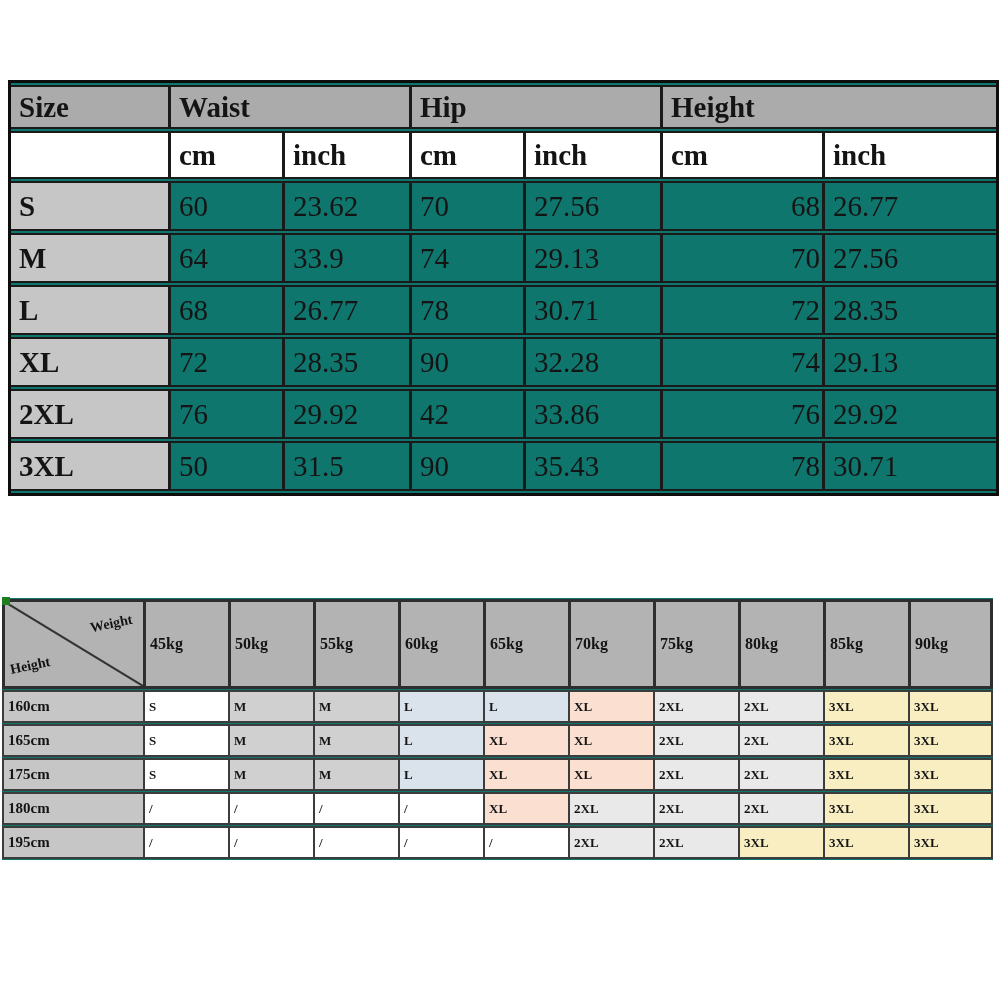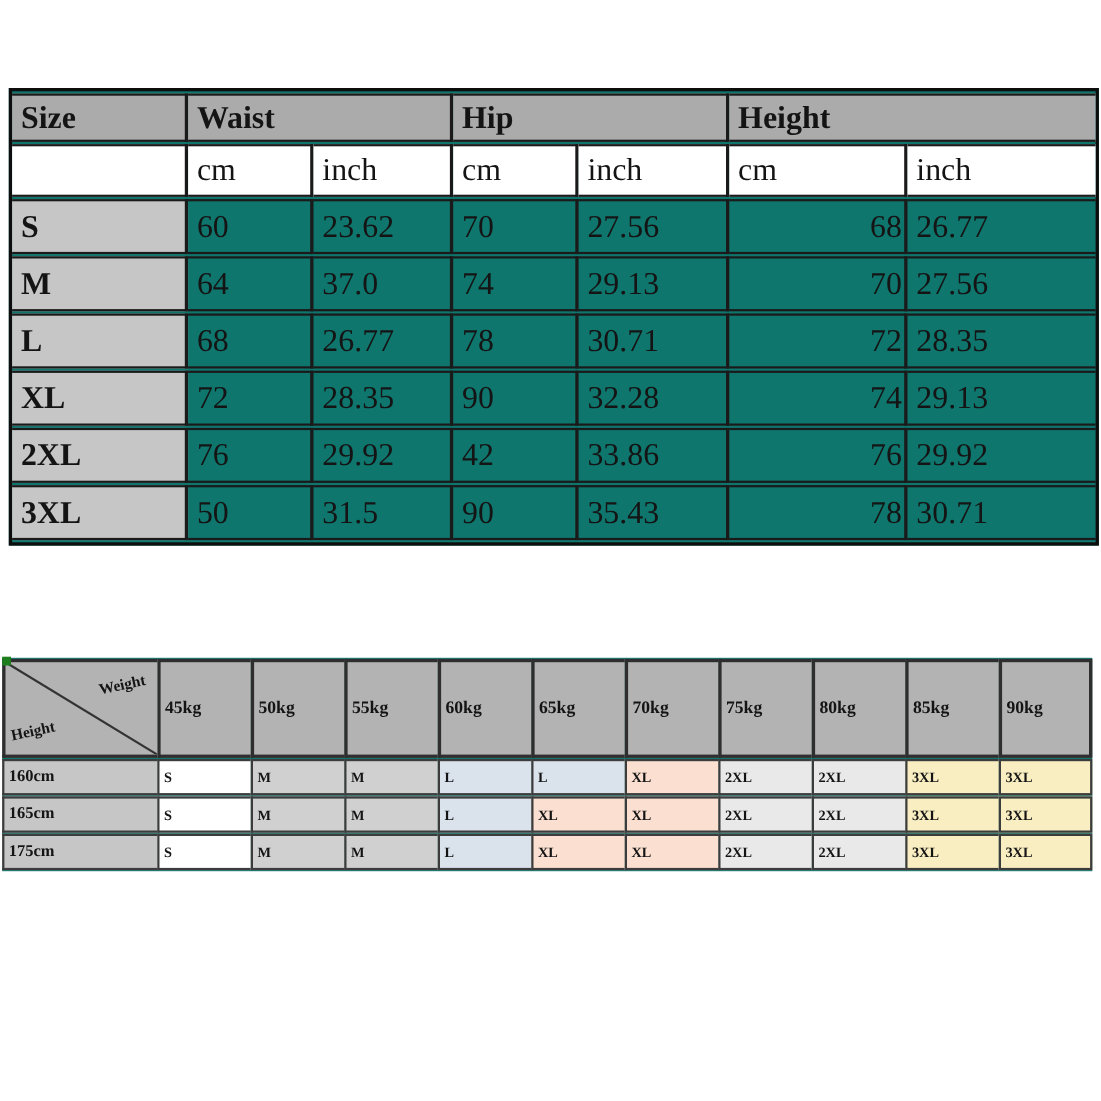--- a/index.html
+++ b/index.html
@@ -14,21 +14,21 @@
   .size-table{border:3px solid #0d0d0d;}
   .size-table th,.size-table td{
     border-top:2px solid var(--tline,#1a1a1a);
     border-bottom:2px solid var(--tline,#1a1a1a);
     border-right:3px solid var(--tline,#1a1a1a);
     font-size:29px;vertical-align:middle;text-align:left;
     padding:0 6px 0 8px;white-space:nowrap;height:46px;
   }
   .size-table th:last-child,.size-table td:last-child{border-right:none;}
   .size-table thead tr.grp th{background:var(--hdr,#ababab);font-weight:bold;height:40px;}
-  .size-table thead tr.unit th{height:44px;font-weight:normal;background:#ffffff;}
+  .size-table thead tr.unit th{height:44px;font-weight:bold;background:#ffffff;}
   .size-table .g{background:var(--lbl,#c6c6c6);}
   .size-table .ctr{text-align:left;}
   .size-table .ra{text-align:right;padding-right:2px;}
   .size-table tbody th{font-weight:bold;}
   .size-table td{font-weight:normal;}
   
   .fit-table-wrap{position:absolute;left:2px;top:598px;}
   .fit-table{border-spacing:0 1px;}
   .fit-table th,.fit-table td{
     border-top:2px solid var(--bline,#3c3c3c);
@@ -91,21 +91,21 @@
           <td>60</td>
           <td>23.62</td>
           <td>70</td>
           <td>27.56</td>
           <td class="ra">68</td>
           <td>26.77</td>
         </tr>
         <tr>
           <th class="g">M</th>
           <td>64</td>
-          <td>37.0</td>
+          <td>33.9</td>
           <td>74</td>
           <td>29.13</td>
           <td class="ra">70</td>
           <td>27.56</td>
         </tr>
         <tr>
           <th class="g">L</th>
           <td>68</td>
           <td>26.77</td>
           <td>78</td>
@@ -215,15 +215,41 @@
           <td style="background: rgb(208, 208, 208);">M</td>
           <td style="background: rgb(208, 208, 208);">M</td>
           <td style="background: rgb(218, 227, 236);">L</td>
           <td style="background: rgb(251, 223, 208);">XL</td>
           <td style="background: rgb(251, 223, 208);">XL</td>
           <td style="background: rgb(233, 233, 233);">2XL</td>
           <td style="background: rgb(233, 233, 233);">2XL</td>
           <td style="background: rgb(248, 238, 193);">3XL</td>
           <td style="background: rgb(248, 238, 193);">3XL</td>
         </tr>
+        <tr>
+          <th>180cm</th>
+          <td style="background: rgb(255, 255, 255);">/</td>
+          <td style="background: rgb(255, 255, 255);">/</td>
+          <td style="background: rgb(255, 255, 255);">/</td>
+          <td style="background: rgb(255, 255, 255);">/</td>
+          <td style="background: rgb(251, 223, 208);">XL</td>
+          <td style="background: rgb(233, 233, 233);">2XL</td>
+          <td style="background: rgb(233, 233, 233);">2XL</td>
+          <td style="background: rgb(233, 233, 233);">2XL</td>
+          <td style="background: rgb(248, 238, 193);">3XL</td>
+          <td style="background: rgb(248, 238, 193);">3XL</td>
+        </tr>
+        <tr>
+          <th>195cm</th>
+          <td style="background: rgb(255, 255, 255);">/</td>
+          <td style="background: rgb(255, 255, 255);">/</td>
+          <td style="background: rgb(255, 255, 255);">/</td>
+          <td style="background: rgb(255, 255, 255);">/</td>
+          <td style="background: rgb(255, 255, 255);">/</td>
+          <td style="background: rgb(233, 233, 233);">2XL</td>
+          <td style="background: rgb(233, 233, 233);">2XL</td>
+          <td style="background: rgb(248, 238, 193);">3XL</td>
+          <td style="background: rgb(248, 238, 193);">3XL</td>
+          <td style="background: rgb(248, 238, 193);">3XL</td>
+        </tr>
       </tbody>
   </table>
 </div>
 
 </body></html>

